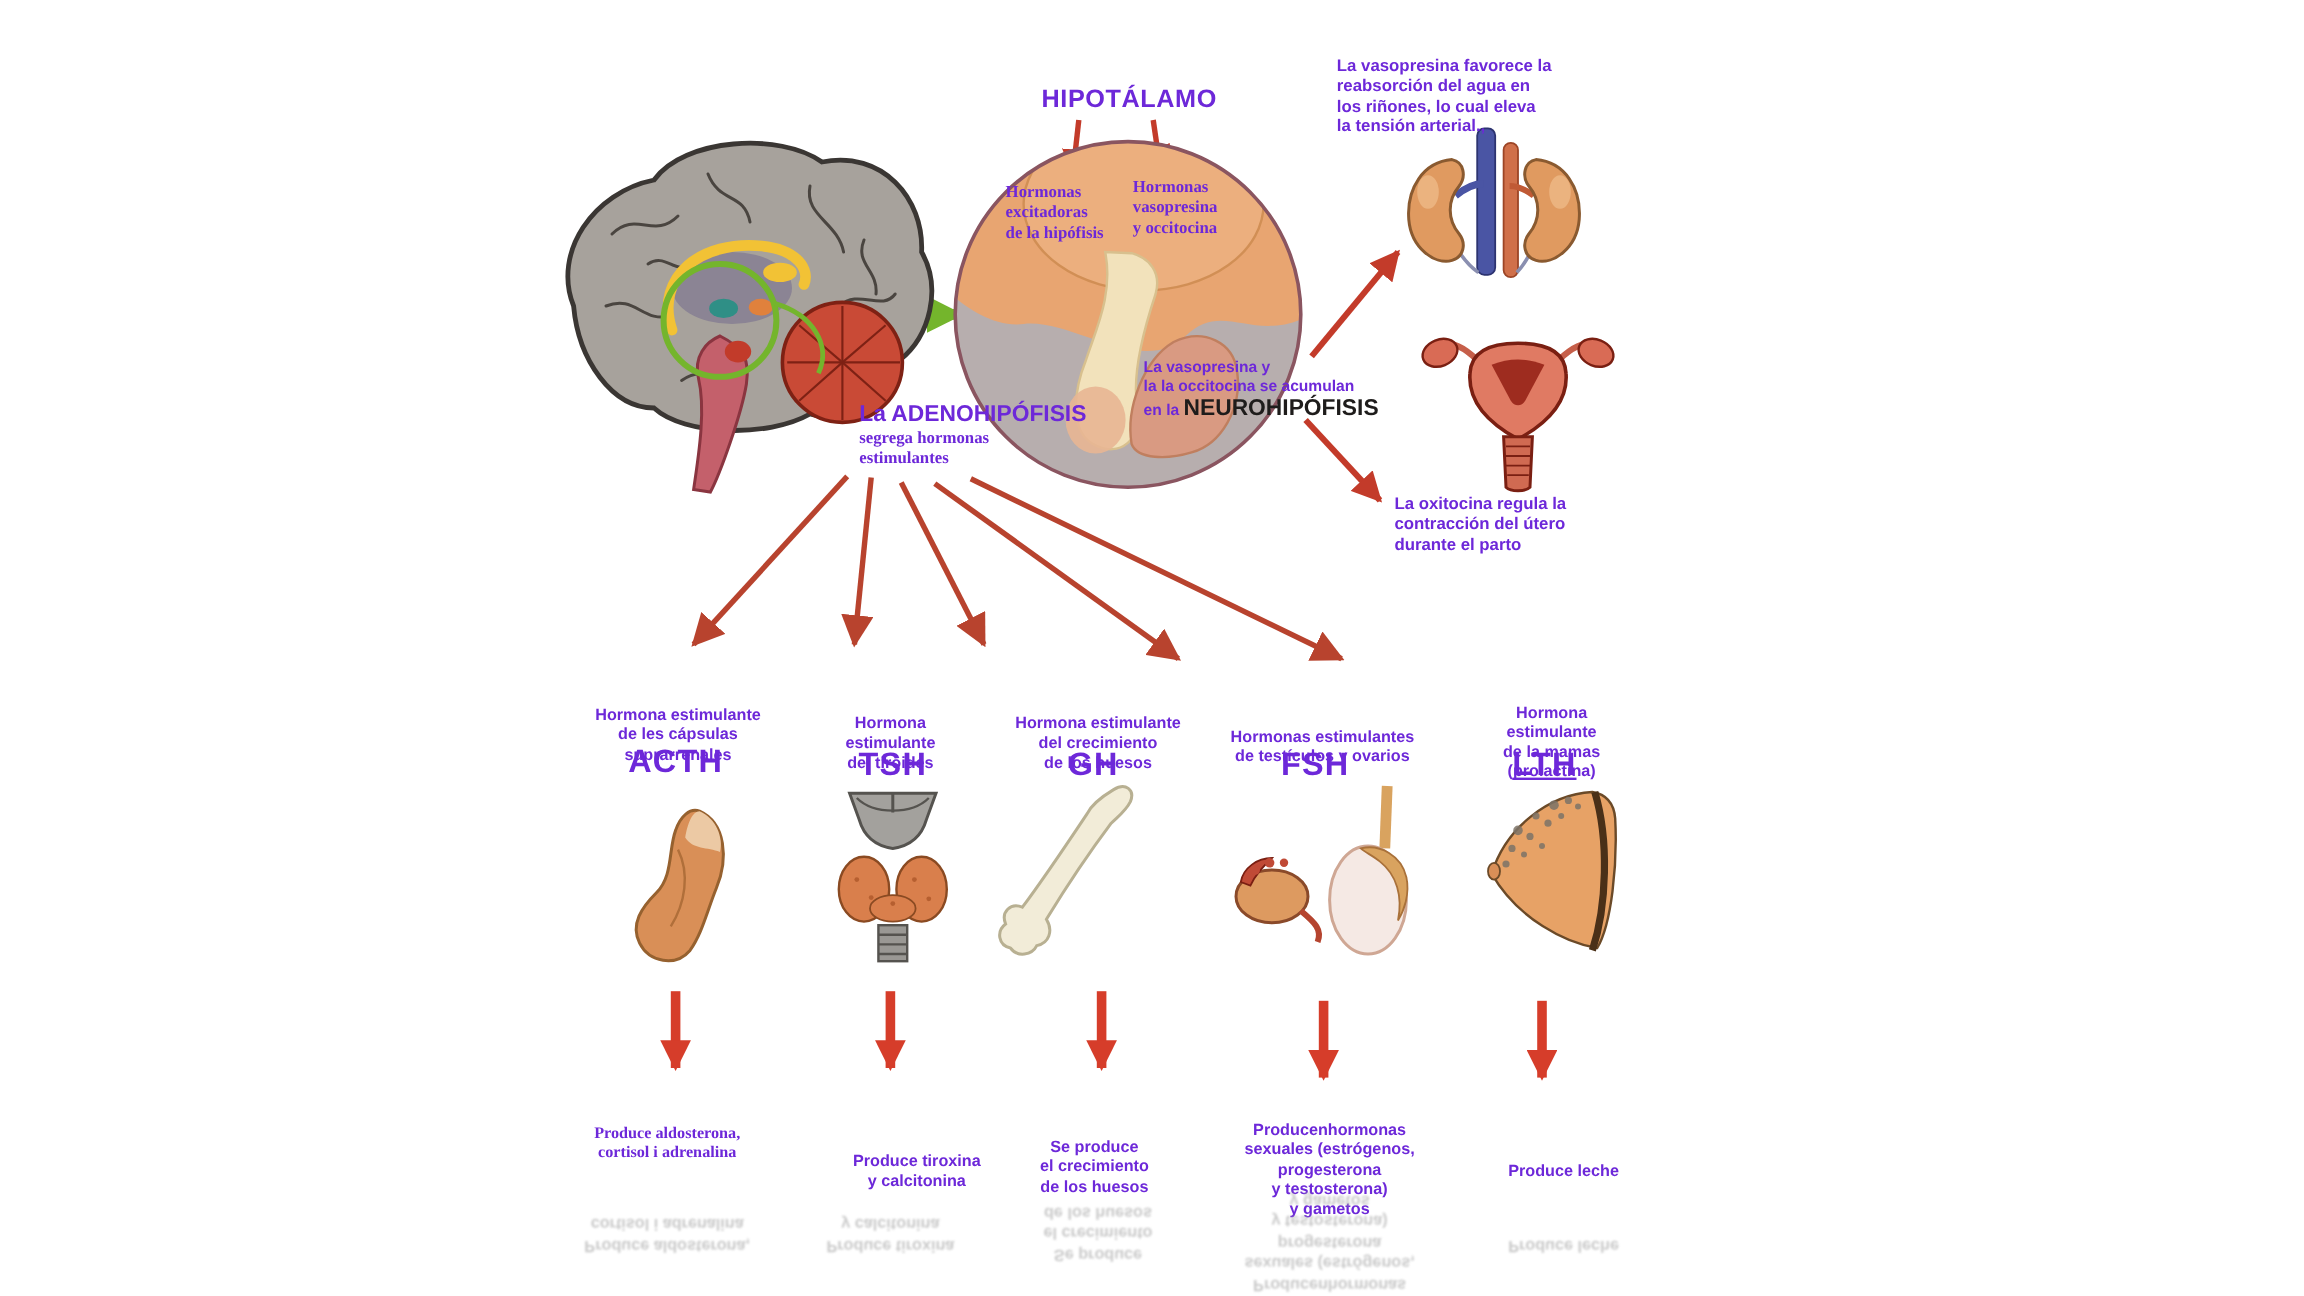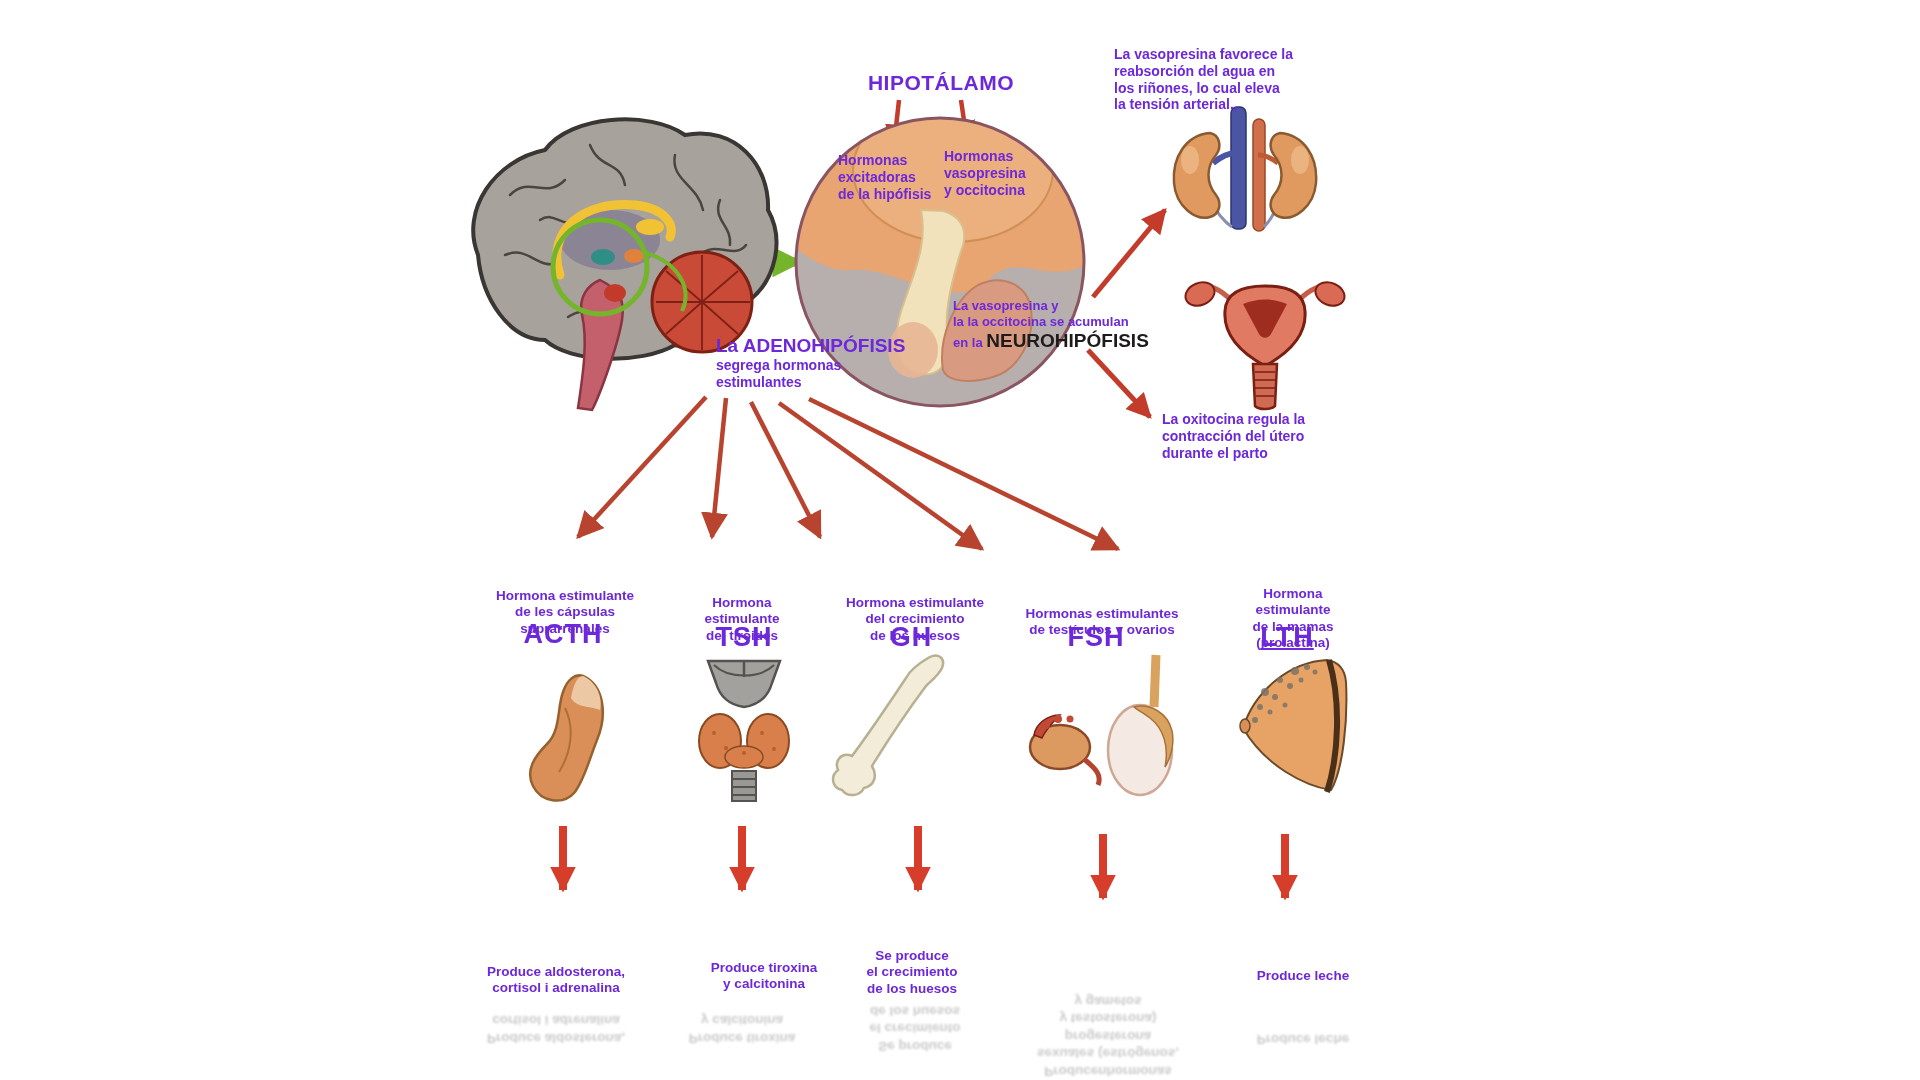--- a/index.html
+++ b/index.html
@@ -3,21 +3,21 @@
 <meta charset="utf-8">
 <style>
   html,body{margin:0;padding:0;background:#ffffff;}
   #canvas{position:relative;width:1920px;height:1080px;background:#ffffff;overflow:hidden;
           font-family:"Liberation Sans", sans-serif;color:#1e1c1b;}
   .abs{position:absolute;}
   .lbl{font-weight:bold;white-space:pre-line;line-height:1.22;color:#6d28d9;}
   .ctr{text-align:center;transform:translateX(-50%);}
   .title{font-size:21px;letter-spacing:.5px;}
   .small{font-size:13.5px;margin-top:32px;}
-  .med{font-size:14px;}
+  .med{font-size:14px;font-family:Liberation Serif, serif;}
   .big{font-size:19px;}
   .acro{font-size:27px;letter-spacing:1px;text-align:right;}
   .note{font-size:14px;line-height:1.2;text-align:left;}
   .refl{font-size:13.5px;font-weight:bold;white-space:pre-line;text-align:center;
         color:#a9a9a9;opacity:.62;filter:blur(1.1px);line-height:1.3;
         transform:translateX(-50%) scaleY(-1);}
   .neuro-row{white-space:nowrap;}
   .neuro-big{font-size:19px;font-weight:bold;}
   svg{display:block;}
 </style>
@@ -293,27 +293,32 @@
         <circle cx="72" cy="17" r="3"></circle>
       <circle cx="55" cy="36" r="3"></circle>
         <circle cx="20" cy="70" r="3"></circle>
         <circle cx="35" cy="62" r="2.5"></circle>
       <circle cx="50" cy="55" r="2.5"></circle>
         <circle cx="66" cy="30" r="2.5"></circle>
         <circle cx="80" cy="22" r="2.5"></circle>
     </g>
   </svg>
 
-  <div class="abs lbl ctr small" style="left:556px;top:932px;">Produce aldosterona,
+  <div class="abs lbl ctr small" style="left:556px;top:904px;font-family:Liberation Serif, serif;">Produce aldosterona,
 cortisol i adrenalina</div>
   <div class="abs lbl ctr small" style="left:764px;top:928px;">Produce tiroxina
 y calcitonina</div>
   <div class="abs lbl ctr small" style="left:912px;top:916px;">Se produce
 el crecimiento
 de los huesos</div>
+  <div class="abs lbl ctr small" style="left:1108px;top:902px;">Producenhormonas
+sexuales (estrógenos,
+progesterona
+y testosterona)
+y gametos</div>
   <div class="abs lbl ctr small" style="left:1303px;top:936px;">Produce leche</div>
 
   <div class="abs refl" style="left:556px;top:1012px;">Produce aldosterona,
 cortisol i adrenalina</div>
   <div class="abs refl" style="left:742px;top:1012px;">Produce tiroxina
 y calcitonina</div>
   <div class="abs refl" style="left:915px;top:1002px;">Se produce
 el crecimiento
 de los huesos</div>
   <div class="abs refl" style="left:1108px;top:992px;">Producenhormonas

